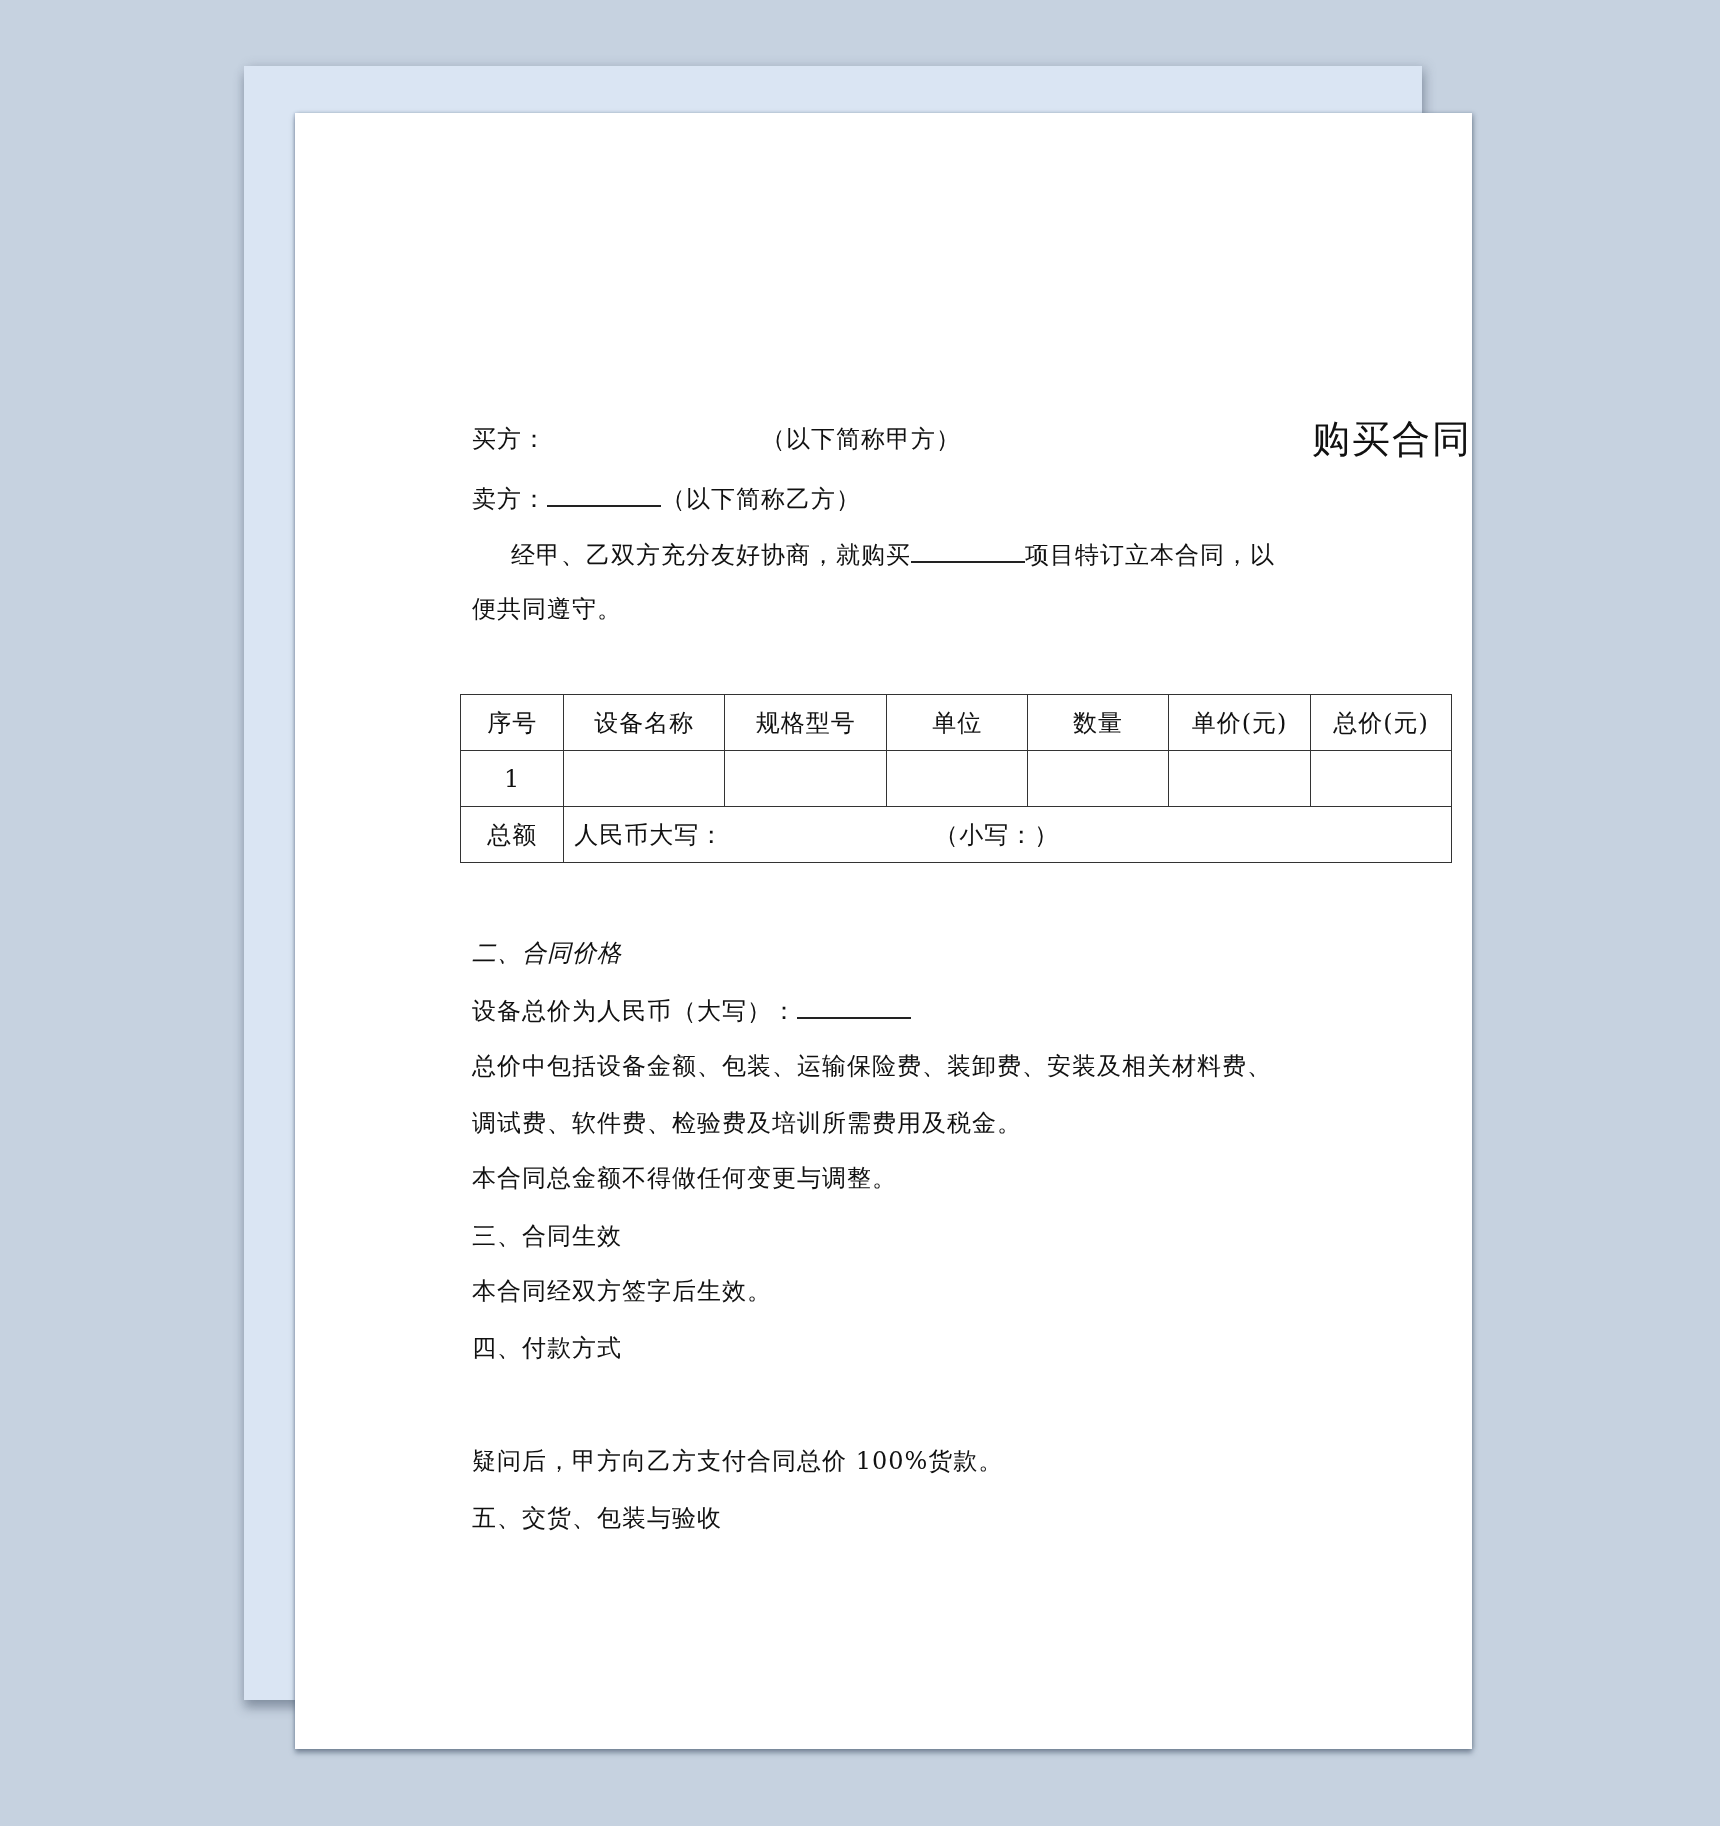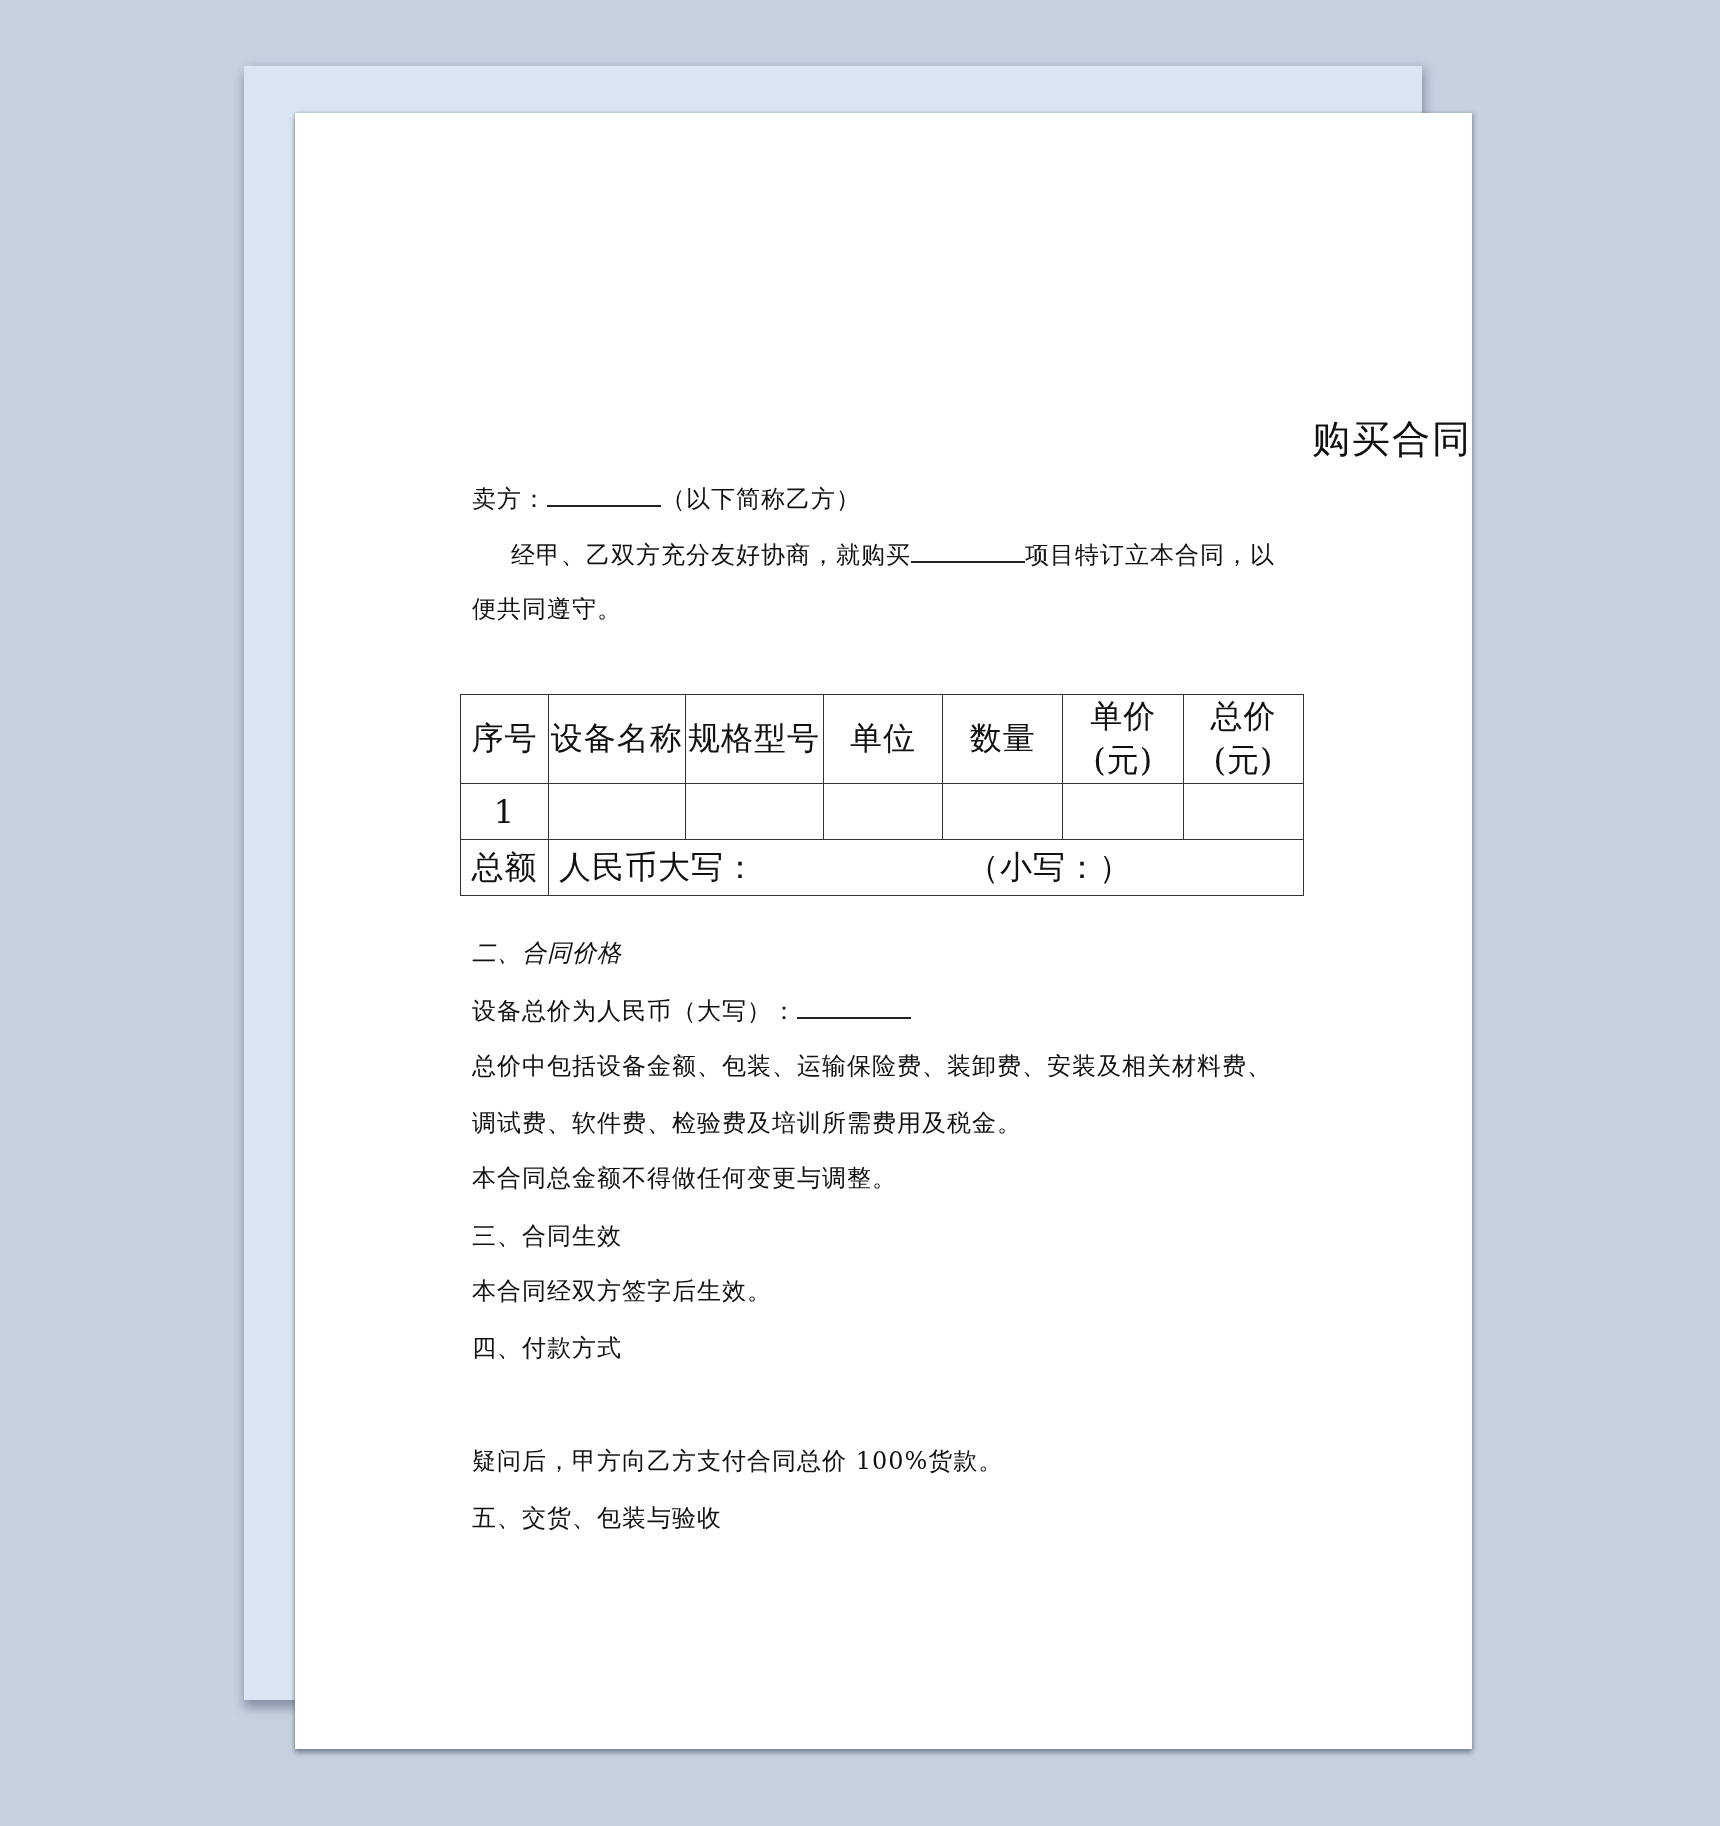--- a/index.html
+++ b/index.html
@@ -26,38 +26,41 @@
   }
   .line {
     position:absolute; left:177px; font-size:24px; line-height:34px;
     white-space:nowrap; letter-spacing:1px;
   }
   .blank {
     display:inline-block; border-bottom:2px solid #222; height:26px; vertical-align:baseline;
   }
   .gap { display:inline-block; }
   table.spec {
-    position:absolute; left:165px; top:581px; width:844px;
-    border-collapse:collapse; font-size:32px; letter-spacing:1px;
+    position:absolute; left:165px; top:581px; width:992px;
+    border-collapse:collapse; font-size:24px; letter-spacing:1px;
   }
   table.spec td {
     border:1.5px solid #333; height:55px; padding:0; text-align:center; vertical-align:middle;
   }
   table.spec td.left { text-align:left; padding-left:10px;margin-left:23px; }
 </style>
 </head>
 <body>
 
 <div class="back-page"></div>
 
 <div class="front-page">
   <div class="doc">
 
     <div class="title">购买合同</div>
 
+    <div class="line" style="top:309px;">
+      <span>买方：</span><span class="gap" style="width:214px;"></span><span>（以下简称甲方）</span>
+    </div>
 
     <div class="line" style="top:366px;">
       <span>卖方：</span><span class="blank" style="width:114px;"></span><span>（以下简称乙方）</span>
     </div>
 
     <div class="line" style="top:422px; left:216px;">
       <span>经甲、乙双方充分友好协商，就购买</span><span class="blank" style="width:114px;"></span><span>项目特订立本合同，以</span>
     </div>
 
     <div class="line" style="top:479px;">便共同遵守。</div>

